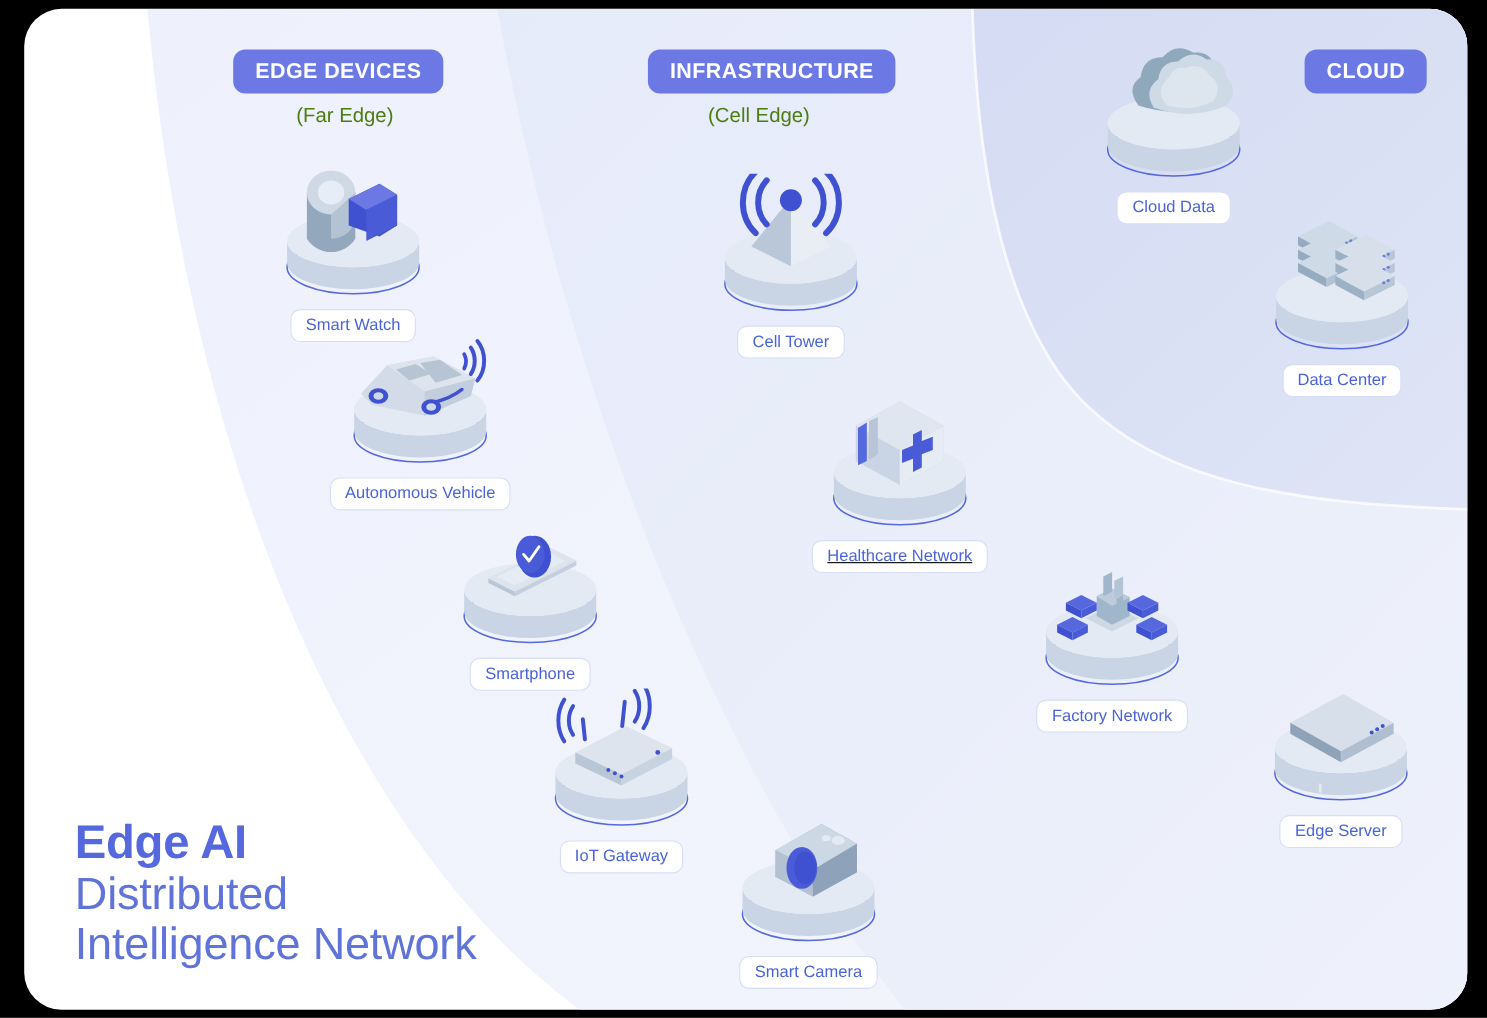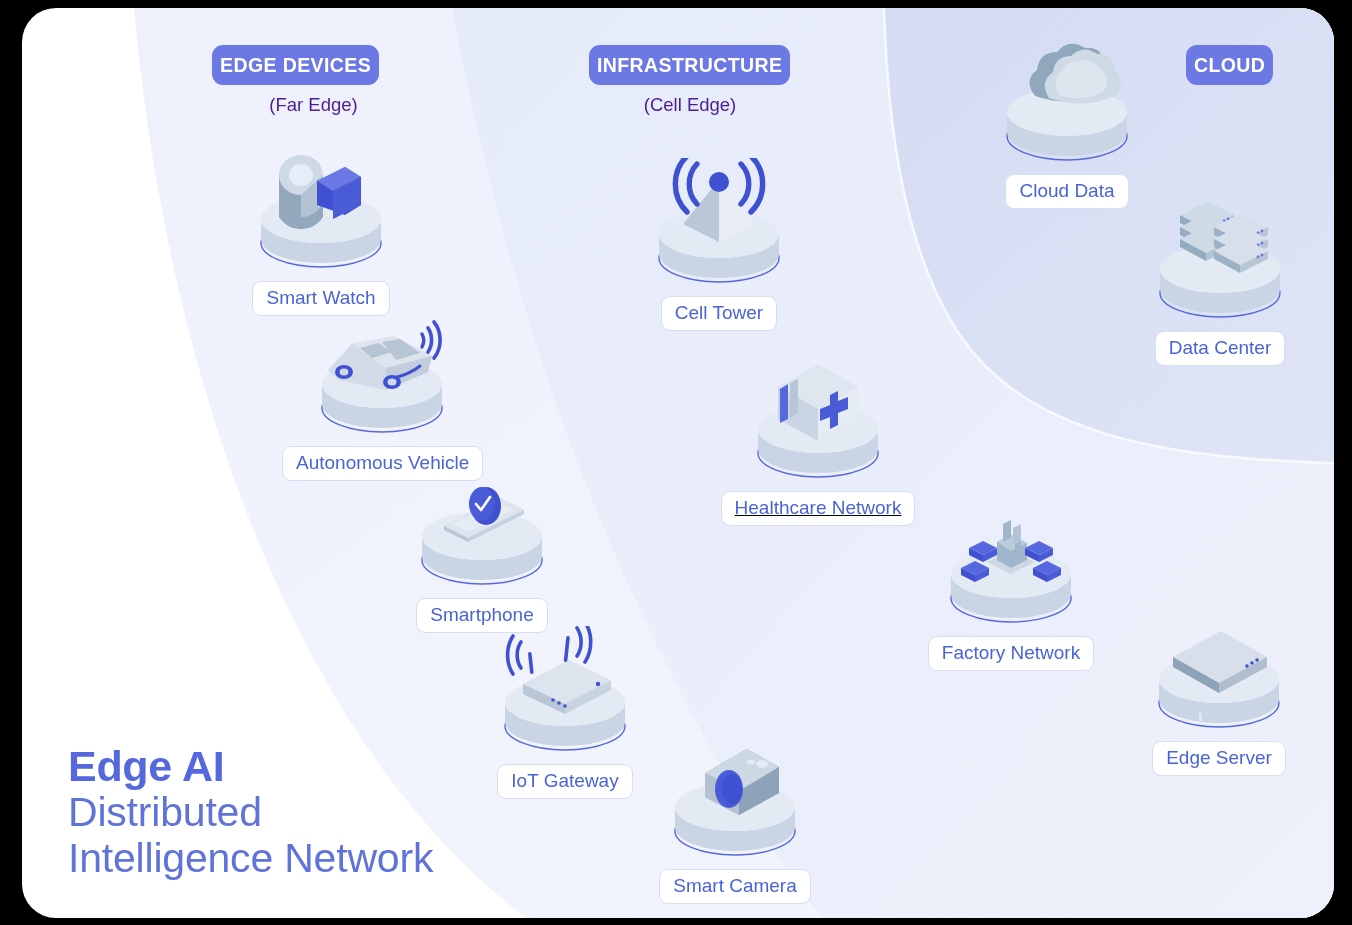--- a/index.html
+++ b/index.html
@@ -23,32 +23,32 @@
     overflow: hidden;
   }
   .zones { position: absolute; inset: 0; }
   .zones svg { display: block; width: 100%; height: 100%; }
 
   
   .badge {
     position: absolute;
     display: flex; align-items: center; justify-content: center;
     height: 40px;
-    padding: 0 8px;
+    padding: 0 20px;
     border-radius: 11px;
     background: #6c78e3;
     color: #ffffff;
     font-size: 19.5px;
     font-weight: bold;
     letter-spacing: 0.4px;
     white-space: nowrap;
   }
   .subcap {
     position: absolute;
-    color: #4c1d95;
+    color: #4d7c0f;
     font-size: 18.5px;
     white-space: nowrap;
     text-align: center;
   }
 
   
   .node { position: absolute; width: 200px; }
   .node .art {
     position: relative;
     width: 200px; height: 140px;
@@ -57,21 +57,21 @@
   .node .art svg { display: block; width: 200px; height: 140px; }
   .node .pill {
     position: relative;
     margin: -2px auto 0;
     display: table;
     padding: 5px 13px 6px;
     background: #ffffff;
     border: 1px solid #d7ddf2;
     border-radius: 9px;
     color: #4a63d8;
-    font-size: 19px;
+    font-size: 15px;
     line-height: 1.15;
     white-space: nowrap;
   }
 
   
   .title {
     position: absolute;
     left: 46px; bottom: 36px;
     line-height: 1.12;
   }
@@ -139,21 +139,21 @@
           <ellipse cx="80" cy="32" rx="12" ry="11" fill="#e7edf6"></ellipse>
           <path d="M80 52 L80 74 a22 20 0 0 0 22 -20 l0 -22 Z" fill="#b4c3d4"></path>
           <path d="M96 38 L124 24 L140 34 L140 62 L124 72 L96 62 Z" fill="#3f51d1"></path>
           <path d="M96 38 L124 24 L140 34 L112 48 Z" fill="#6c78e3"></path>
           <path d="M112 48 L140 34 L140 62 L112 76 Z" fill="#4a5bd8"></path>
         </svg>
       </div>
       <div class="pill">Smart Watch</div>
     </div>
 
-    <div class="node" style="left:260px; top:300px;text-align:center;">
+    <div class="node" style="left:260px; top:288px;text-align:center;">
       <div class="art">
         <svg viewBox="0 0 200 140">
           <ellipse cx="100" cy="100" rx="60" ry="24" fill="none" stroke="#5568dd" stroke-width="1.4"></ellipse>
           <path d="M40 96 L40 76 A60 24 0 0 0 160 76 L160 96 A60 24 0 0 1 40 96 Z" fill="#c9d4e4"></path>
           <ellipse cx="100" cy="76" rx="60" ry="24" fill="#e4eaf4"></ellipse>
           <path d="M46 62 L70 36 L112 28 L150 48 L146 64 L104 82 L56 72 Z" fill="#d2dbe7"></path>
           <path d="M70 36 L112 28 L150 48 L104 60 Z" fill="#dde4ee"></path>
           <path d="M78 40 L96 35 L110 44 L90 50 Z" fill="#b6c4d4"></path>
           <path d="M100 34 L118 31 L138 45 L114 52 Z" fill="#b6c4d4"></path>
           <path d="M104 60 L150 48 L146 64 L104 82 Z" fill="#c2cddd"></path>

